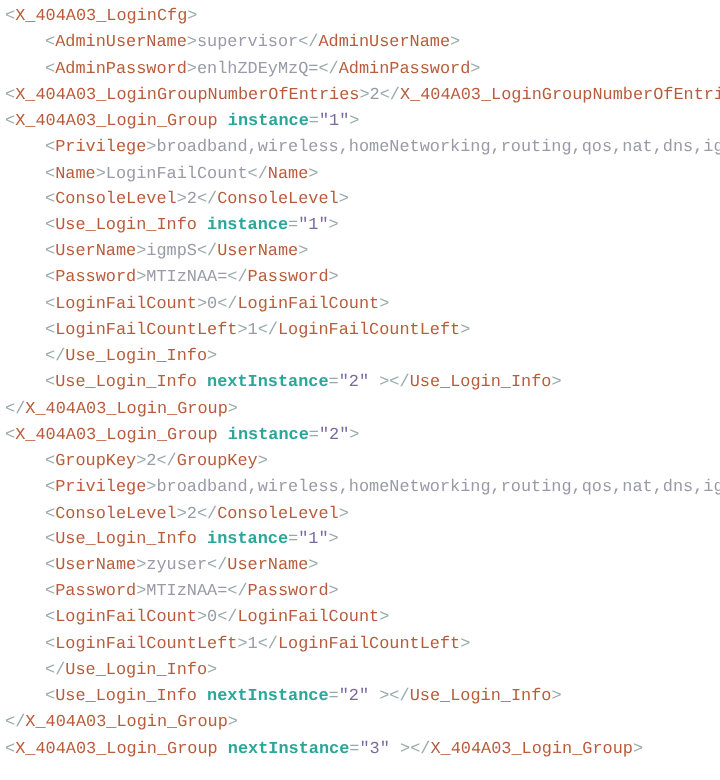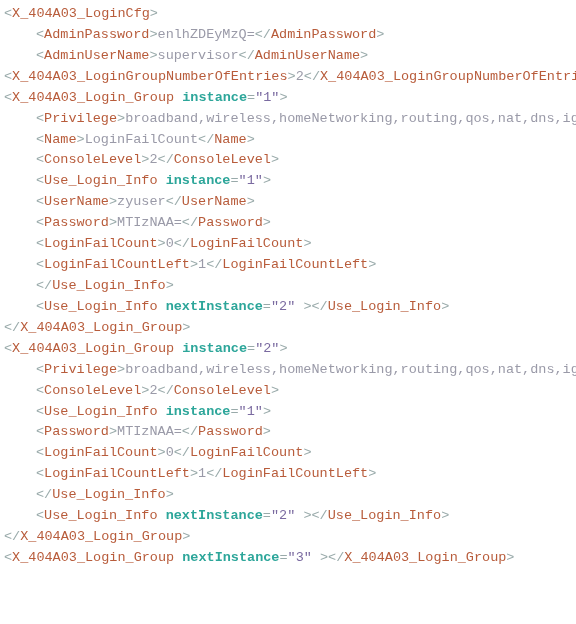--- a/index.html
+++ b/index.html
@@ -22,68 +22,70 @@
   .val   { color: #7a6aa0; }    
   .text  { color: #9a9aa8; }    
 </style>
 </head>
 <body>
 
 <div>
 
 <span class="line ind1"><span class="punct">&lt;</span><span class="tag">X_404A03_LoginCfg</span><span class="punct">&gt;</span></span>
 
+<span class="line ind2"><span class="punct">&lt;</span><span class="tag">AdminUserName</span><span class="punct">&gt;</span><span class="text">supervisor</span><span class="punct">&lt;/</span><span class="tag">AdminUserName</span><span class="punct">&gt;</span></span>
+
 <span class="line ind2"><span class="punct">&lt;</span><span class="tag">AdminPassword</span><span class="punct">&gt;</span><span class="text">enlhZDEyMzQ=</span><span class="punct">&lt;/</span><span class="tag">AdminPassword</span><span class="punct">&gt;</span></span>
-
-<span class="line ind2"><span class="punct">&lt;</span><span class="tag">AdminUserName</span><span class="punct">&gt;</span><span class="text">supervisor</span><span class="punct">&lt;/</span><span class="tag">AdminUserName</span><span class="punct">&gt;</span></span>
 
 <span class="line ind1"><span class="punct">&lt;</span><span class="tag">X_404A03_LoginGroupNumberOfEntries</span><span class="punct">&gt;</span><span class="text">2</span><span class="punct">&lt;/</span><span class="tag">X_404A03_LoginGroupNumberOfEntries</span></span>
 
 <span class="line ind1"><span class="punct">&lt;</span><span class="tag">X_404A03_Login_Group</span> <span class="attr">instance</span><span class="punct">=</span><span class="val">"1"</span><span class="punct">&gt;</span></span>
 
 <span class="line ind2"><span class="punct">&lt;</span><span class="tag">Privilege</span><span class="punct">&gt;</span><span class="text">broadband,wireless,homeNetworking,routing,qos,nat,dns,igmpS</span></span>
 
 <span class="line ind2"><span class="punct">&lt;</span><span class="tag">Name</span><span class="punct">&gt;</span><span class="text">LoginFailCount</span><span class="punct">&lt;/</span><span class="tag">Name</span><span class="punct">&gt;</span></span>
+
+<span class="line ind2"><span class="punct">&lt;</span><span class="tag">ConsoleLevel</span><span class="punct">&gt;</span><span class="text">2</span><span class="punct">&lt;/</span><span class="tag">ConsoleLevel</span><span class="punct">&gt;</span></span>
+
+<span class="line ind2"><span class="punct">&lt;</span><span class="tag">Use_Login_Info</span> <span class="attr">instance</span><span class="punct">=</span><span class="val">"1"</span><span class="punct">&gt;</span></span>
+
+<span class="line ind2"><span class="punct">&lt;</span><span class="tag">UserName</span><span class="punct">&gt;</span><span class="text">igmpS</span><span class="punct">&lt;/</span><span class="tag">UserName</span><span class="punct">&gt;</span></span>
+
+<span class="line ind2"><span class="punct">&lt;</span><span class="tag">Password</span><span class="punct">&gt;</span><span class="text">MTIzNAA=</span><span class="punct">&lt;/</span><span class="tag">Password</span><span class="punct">&gt;</span></span>
+
+<span class="line ind2"><span class="punct">&lt;</span><span class="tag">LoginFailCount</span><span class="punct">&gt;</span><span class="text">0</span><span class="punct">&lt;/</span><span class="tag">LoginFailCount</span><span class="punct">&gt;</span></span>
+
+<span class="line ind2"><span class="punct">&lt;</span><span class="tag">LoginFailCountLeft</span><span class="punct">&gt;</span><span class="text">1</span><span class="punct">&lt;/</span><span class="tag">LoginFailCountLeft</span><span class="punct">&gt;</span></span>
+
+<span class="line ind2"><span class="punct">&lt;/</span><span class="tag">Use_Login_Info</span><span class="punct">&gt;</span></span>
+
+<span class="line ind2"><span class="punct">&lt;</span><span class="tag">Use_Login_Info</span> <span class="attr">nextInstance</span><span class="punct">=</span><span class="val">"2"</span> <span class="punct">&gt;&lt;/</span><span class="tag">Use_Login_Info</span><span class="punct">&gt;</span></span>
+
+<span class="line ind1"><span class="punct">&lt;/</span><span class="tag">X_404A03_Login_Group</span><span class="punct">&gt;</span></span>
+
+<span class="line ind1"><span class="punct">&lt;</span><span class="tag">X_404A03_Login_Group</span> <span class="attr">instance</span><span class="punct">=</span><span class="val">"2"</span><span class="punct">&gt;</span></span>
+
+<span class="line ind2"><span class="punct">&lt;</span><span class="tag">GroupKey</span><span class="punct">&gt;</span><span class="text">2</span><span class="punct">&lt;/</span><span class="tag">GroupKey</span><span class="punct">&gt;</span></span>
+
+<span class="line ind2"><span class="punct">&lt;</span><span class="tag">Privilege</span><span class="punct">&gt;</span><span class="text">broadband,wireless,homeNetworking,routing,qos,nat,dns,igmpS</span></span>
+
 
 <span class="line ind2"><span class="punct">&lt;</span><span class="tag">ConsoleLevel</span><span class="punct">&gt;</span><span class="text">2</span><span class="punct">&lt;/</span><span class="tag">ConsoleLevel</span><span class="punct">&gt;</span></span>
 
 <span class="line ind2"><span class="punct">&lt;</span><span class="tag">Use_Login_Info</span> <span class="attr">instance</span><span class="punct">=</span><span class="val">"1"</span><span class="punct">&gt;</span></span>
 
 <span class="line ind2"><span class="punct">&lt;</span><span class="tag">UserName</span><span class="punct">&gt;</span><span class="text">zyuser</span><span class="punct">&lt;/</span><span class="tag">UserName</span><span class="punct">&gt;</span></span>
 
 <span class="line ind2"><span class="punct">&lt;</span><span class="tag">Password</span><span class="punct">&gt;</span><span class="text">MTIzNAA=</span><span class="punct">&lt;/</span><span class="tag">Password</span><span class="punct">&gt;</span></span>
 
 <span class="line ind2"><span class="punct">&lt;</span><span class="tag">LoginFailCount</span><span class="punct">&gt;</span><span class="text">0</span><span class="punct">&lt;/</span><span class="tag">LoginFailCount</span><span class="punct">&gt;</span></span>
 
 <span class="line ind2"><span class="punct">&lt;</span><span class="tag">LoginFailCountLeft</span><span class="punct">&gt;</span><span class="text">1</span><span class="punct">&lt;/</span><span class="tag">LoginFailCountLeft</span><span class="punct">&gt;</span></span>
 
 <span class="line ind2"><span class="punct">&lt;/</span><span class="tag">Use_Login_Info</span><span class="punct">&gt;</span></span>
 
 <span class="line ind2"><span class="punct">&lt;</span><span class="tag">Use_Login_Info</span> <span class="attr">nextInstance</span><span class="punct">=</span><span class="val">"2"</span> <span class="punct">&gt;&lt;/</span><span class="tag">Use_Login_Info</span><span class="punct">&gt;</span></span>
 
 <span class="line ind1"><span class="punct">&lt;/</span><span class="tag">X_404A03_Login_Group</span><span class="punct">&gt;</span></span>
 
-<span class="line ind1"><span class="punct">&lt;</span><span class="tag">X_404A03_Login_Group</span> <span class="attr">instance</span><span class="punct">=</span><span class="val">"2"</span><span class="punct">&gt;</span></span>
-
-
-<span class="line ind2"><span class="punct">&lt;</span><span class="tag">Privilege</span><span class="punct">&gt;</span><span class="text">broadband,wireless,homeNetworking,routing,qos,nat,dns,igmpS</span></span>
-
-
-<span class="line ind2"><span class="punct">&lt;</span><span class="tag">ConsoleLevel</span><span class="punct">&gt;</span><span class="text">2</span><span class="punct">&lt;/</span><span class="tag">ConsoleLevel</span><span class="punct">&gt;</span></span>
-
-<span class="line ind2"><span class="punct">&lt;</span><span class="tag">Use_Login_Info</span> <span class="attr">instance</span><span class="punct">=</span><span class="val">"1"</span><span class="punct">&gt;</span></span>
-
-
-<span class="line ind2"><span class="punct">&lt;</span><span class="tag">Password</span><span class="punct">&gt;</span><span class="text">MTIzNAA=</span><span class="punct">&lt;/</span><span class="tag">Password</span><span class="punct">&gt;</span></span>
-
-<span class="line ind2"><span class="punct">&lt;</span><span class="tag">LoginFailCount</span><span class="punct">&gt;</span><span class="text">0</span><span class="punct">&lt;/</span><span class="tag">LoginFailCount</span><span class="punct">&gt;</span></span>
-
-<span class="line ind2"><span class="punct">&lt;</span><span class="tag">LoginFailCountLeft</span><span class="punct">&gt;</span><span class="text">1</span><span class="punct">&lt;/</span><span class="tag">LoginFailCountLeft</span><span class="punct">&gt;</span></span>
-
-<span class="line ind2"><span class="punct">&lt;/</span><span class="tag">Use_Login_Info</span><span class="punct">&gt;</span></span>
-
-<span class="line ind2"><span class="punct">&lt;</span><span class="tag">Use_Login_Info</span> <span class="attr">nextInstance</span><span class="punct">=</span><span class="val">"2"</span> <span class="punct">&gt;&lt;/</span><span class="tag">Use_Login_Info</span><span class="punct">&gt;</span></span>
-
-<span class="line ind1"><span class="punct">&lt;/</span><span class="tag">X_404A03_Login_Group</span><span class="punct">&gt;</span></span>
-
 <span class="line ind1"><span class="punct">&lt;</span><span class="tag">X_404A03_Login_Group</span> <span class="attr">nextInstance</span><span class="punct">=</span><span class="val">"3"</span> <span class="punct">&gt;&lt;/</span><span class="tag">X_404A03_Login_Group</span><span class="punct">&gt;</span></span>
 
 </div>
 
 </body></html>

